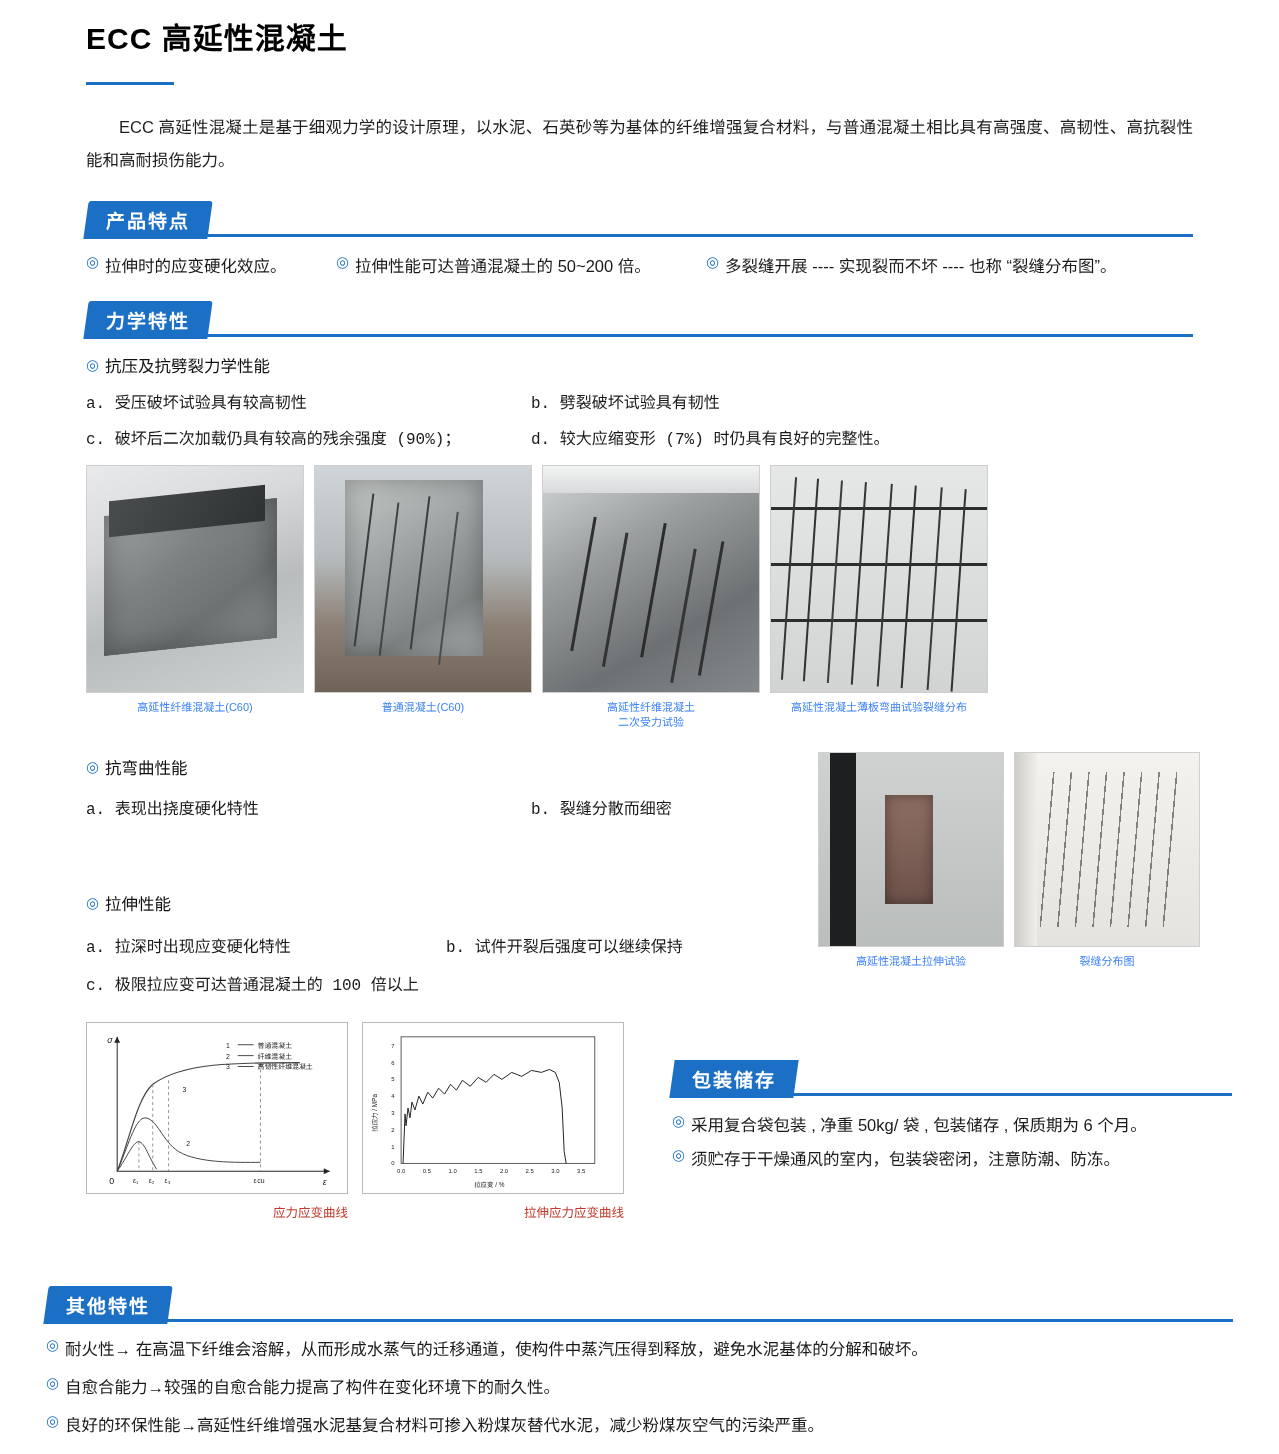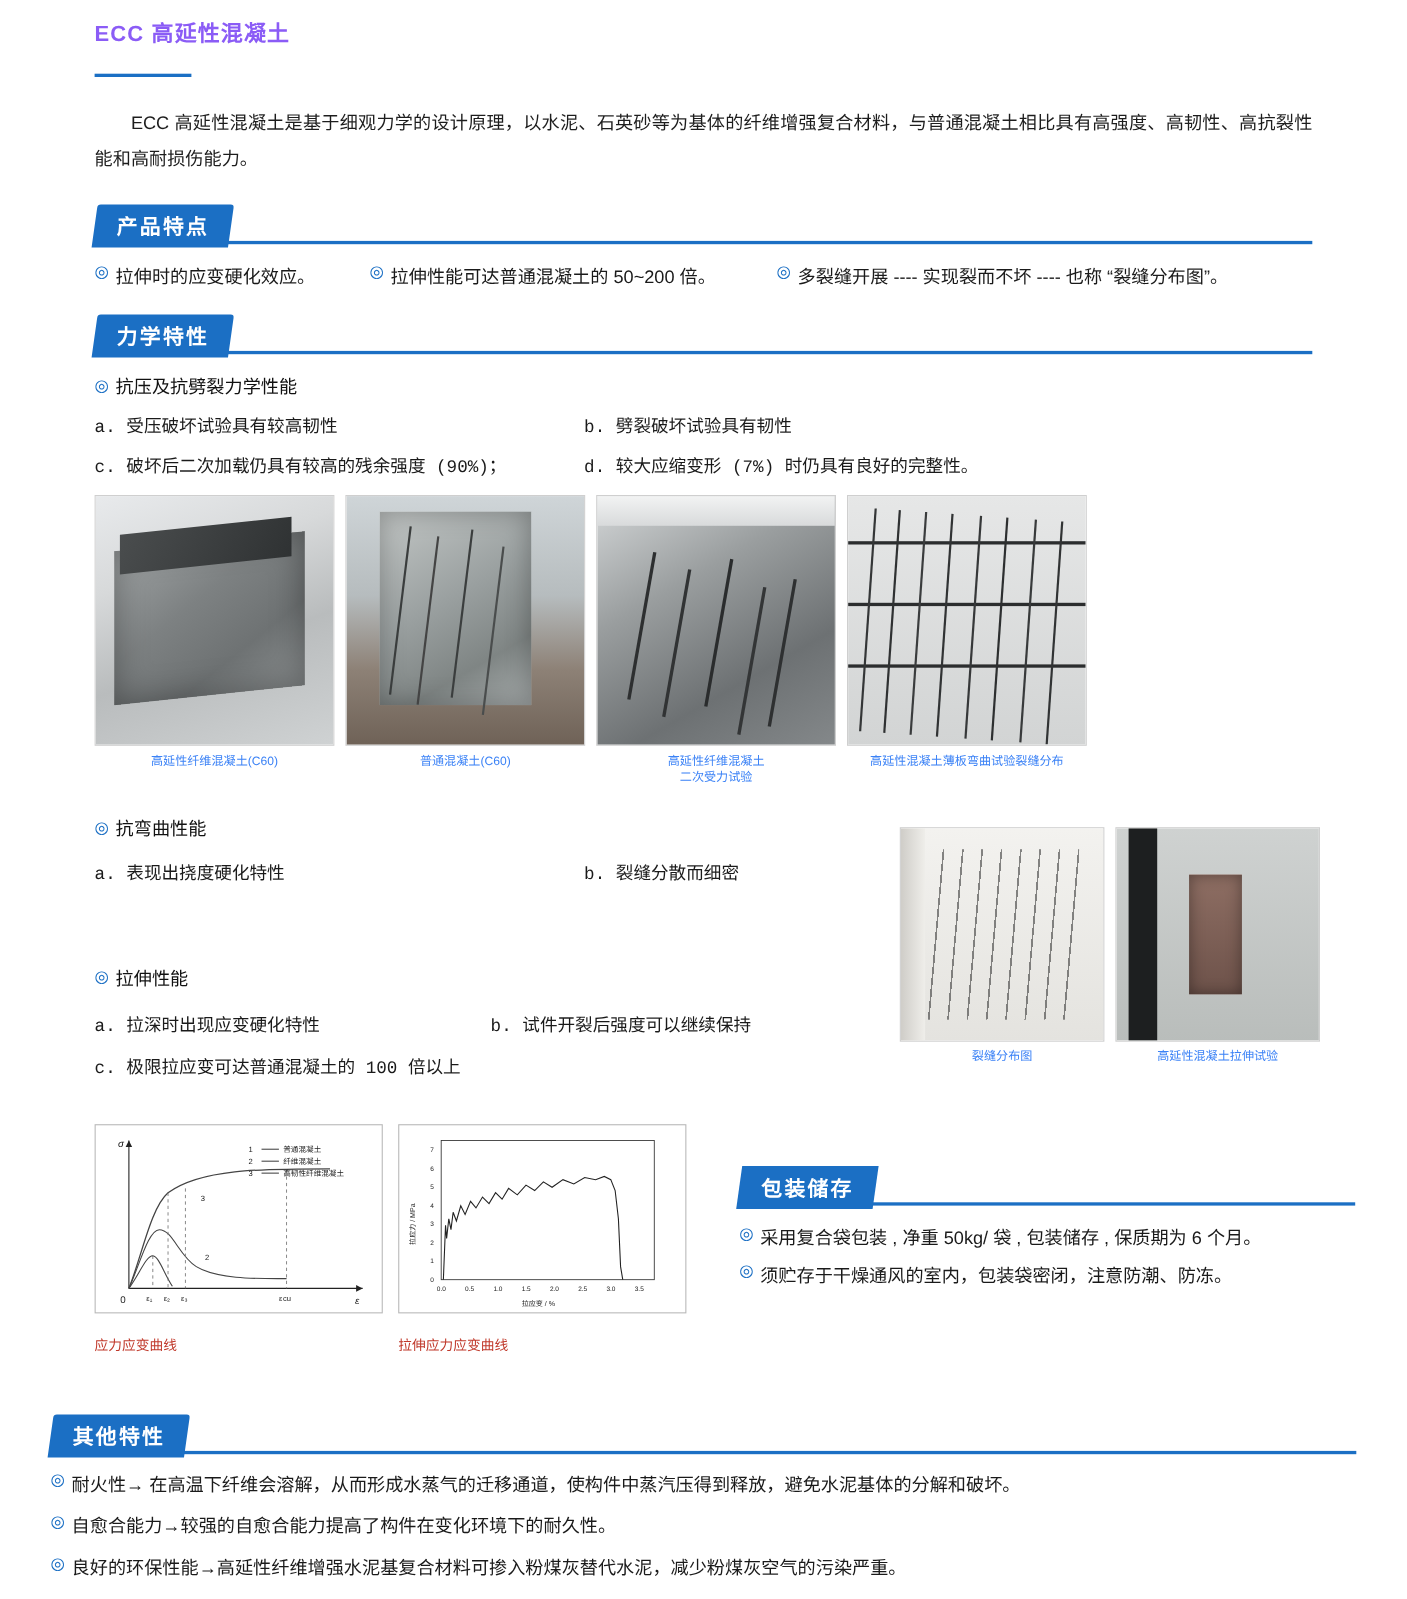--- a/index.html
+++ b/index.html
@@ -10,23 +10,23 @@
     background: #ffffff;
     font-family: "Liberation Sans", "DejaVu Sans", sans-serif;
     color: #1a1a1a;
     position: relative;
     overflow: hidden;
   }
   .page { position: relative; width: 1279px; height: 1454px; padding: 0 40px; }
 
   
   .doc-title {
-    font-size: 20px;
+    font-size: 30px;
     font-weight: bold;
-    color: #8b5cf6;
+    color: #000000;
     letter-spacing: 1px;
     padding: 14px 0 0 46px;
     margin: 0;
   }
   .title-underline {
     width: 88px;
     height: 3px;
     background: #1b6fc4;
     margin: 24px 0 0 46px;
   }
@@ -223,22 +223,22 @@
     display: flex;
     gap: 14px;
   }
   .chart-fig { width: 262px; }
   .chart-fig .frame {
     height: 172px;
     border: 1px solid #b9b9b9;
     background: #fff;
   }
   .chart-fig .cap {
-    margin-top: 18px;
-    text-align: left;
+    margin-top: 8px;
+    text-align: right;
     font-size: 12.5px;
     color: #c0392b;
   }
 
   
   .pack-block { position: absolute; left: 672px; top: 1060px; width: 560px; }
   .pack-head { position: relative; height: 36px; }
   .pack-head .tag {
     display: inline-block;
     background: #1b6fc4;
@@ -352,29 +352,29 @@
     <div class="c1" style="width:360px">a. 拉深时出现应变硬化特性</div>
     <div class="c2">b. 试件开裂后强度可以继续保持</div>
   </div>
   <div class="sub-items" style="margin-top:14px">
     <div class="c1" style="width:700px">c. 极限拉应变可达普通混凝土的 100 倍以上</div>
   </div>
 
   <div class="side-pair">
     <div class="fig">
       <div class="frame">
+          <div class="ph ph6"></div>
+        </div>
+      <div class="cap">高延性混凝土拉伸试验</div>
+    </div>
+    <div class="fig">
+      <div class="frame">
           <div class="ph ph7"></div>
         </div>
       <div class="cap">裂缝分布图</div>
-    </div>
-    <div class="fig">
-      <div class="frame">
-          <div class="ph ph6"></div>
-        </div>
-      <div class="cap">高延性混凝土拉伸试验</div>
     </div>
   </div>
 
   <div class="charts">
     <div class="chart-fig">
       <div class="frame">
         <svg viewBox="0 0 262 172" width="260" height="170">
           <line x1="30" y1="150" x2="245" y2="150" stroke="#222" stroke-width="1"></line>
           <line x1="30" y1="150" x2="30" y2="14" stroke="#222" stroke-width="1"></line>
           <polygon points="245,150 239,147 239,153" fill="#222"></polygon>

